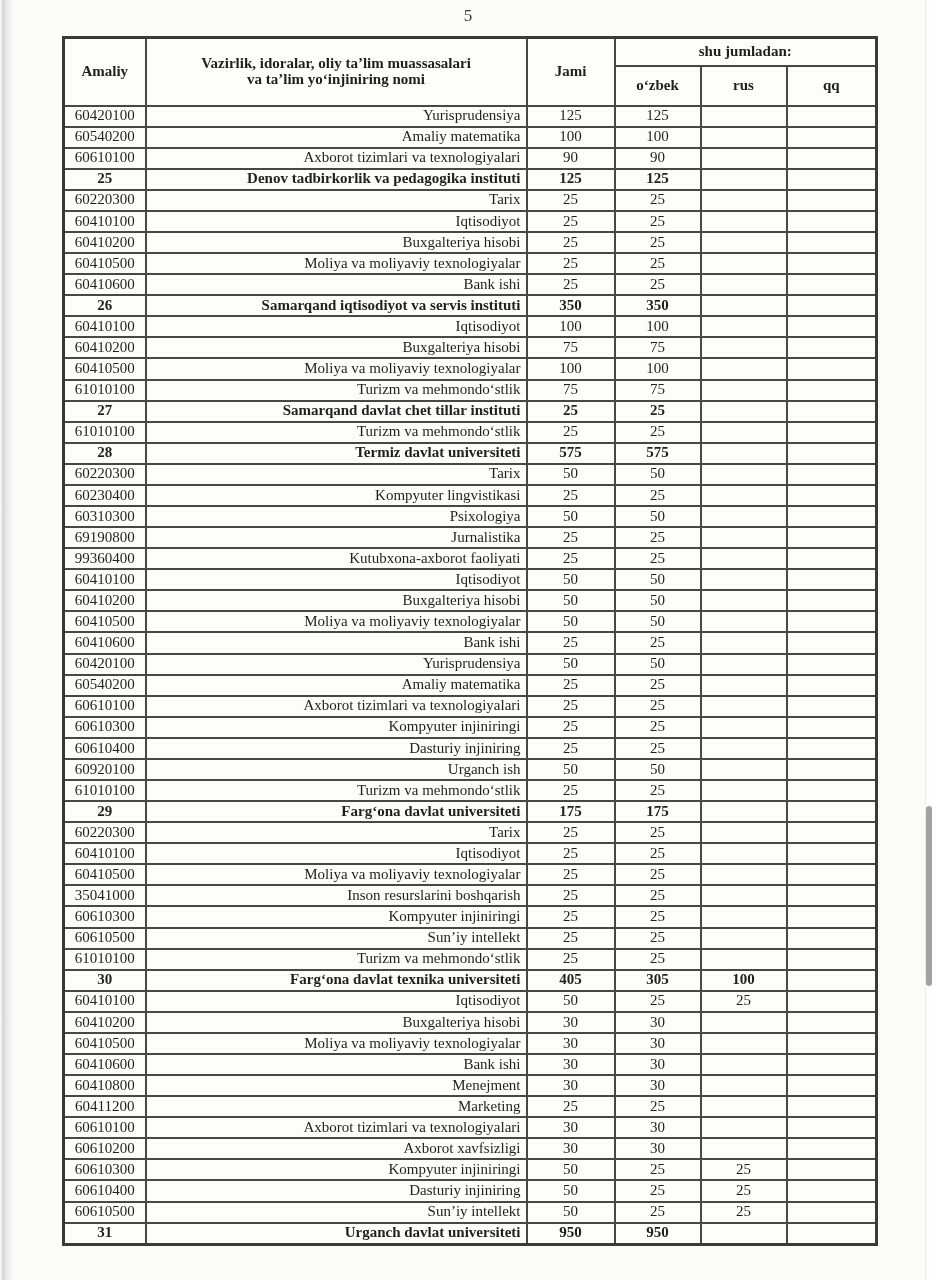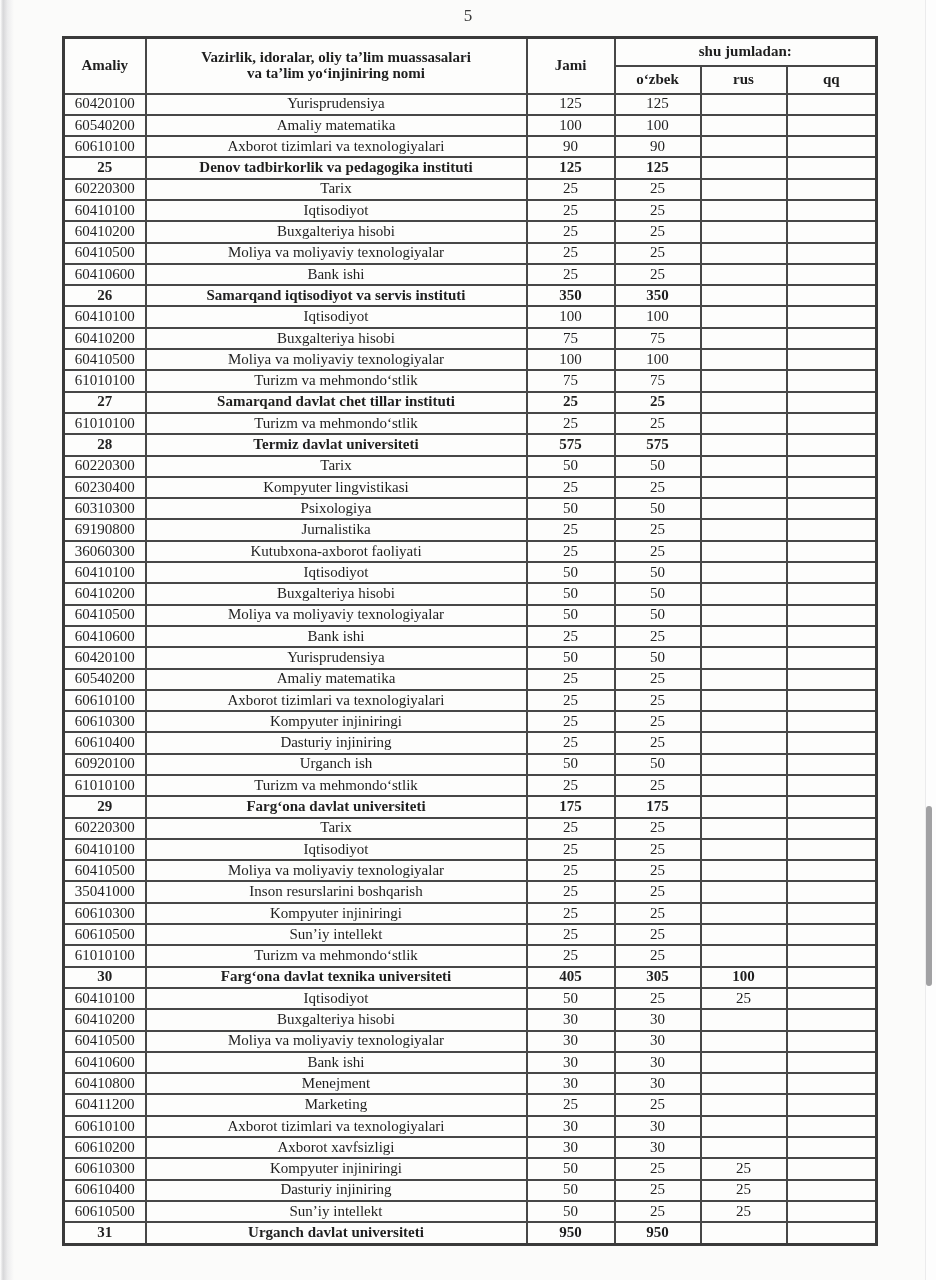--- a/index.html
+++ b/index.html
@@ -30,23 +30,23 @@
   table.quota th, table.quota td {
     border:2px solid #474747;
     font-size:15px;
     line-height:1.05;
     overflow:hidden;
     white-space:nowrap;
   }
   table.quota { border:3px solid #3a3a3a; }
   th { font-weight:bold; text-align:center; vertical-align:middle; }
   th.h-group { height:28px;margin-left:9px; }
-  th.h-sub   { height:28px; font-size:15.5px; }
+  th.h-sub   { height:40px; font-size:15.5px; }
   td.num  { text-align:center; padding:0 2px; }
-  td.name { text-align:center;  padding:0 5px; }
+  td.name { text-align:right;  padding:0 5px; }
   tr.section td { font-weight:bold; }
   .hdr-line { display:block; }
   
   .scroll-track {
     position:absolute; right:0; top:0; width:11px; height:1280px;
     background:#fdfdfd; border-left:1px solid #ebebec;
   }
   .scroll-thumb {
     position:absolute; left:926px; top:806px; width:6px; height:180px;
     background:#a1a1a3; border-radius:3px;
@@ -247,21 +247,21 @@
       </tr>
       <tr>
         <td class="num">69190800</td>
         <td class="name">Jurnalistika</td>
         <td class="num">25</td>
         <td class="num">25</td>
         <td class="num"></td>
         <td class="num"></td>
       </tr>
       <tr>
-        <td class="num">36060300</td>
+        <td class="num">99360400</td>
         <td class="name">Kutubxona-axborot faoliyati</td>
         <td class="num">25</td>
         <td class="num">25</td>
         <td class="num"></td>
         <td class="num"></td>
       </tr>
       <tr>
         <td class="num">60410100</td>
         <td class="name">Iqtisodiyot</td>
         <td class="num">50</td>

